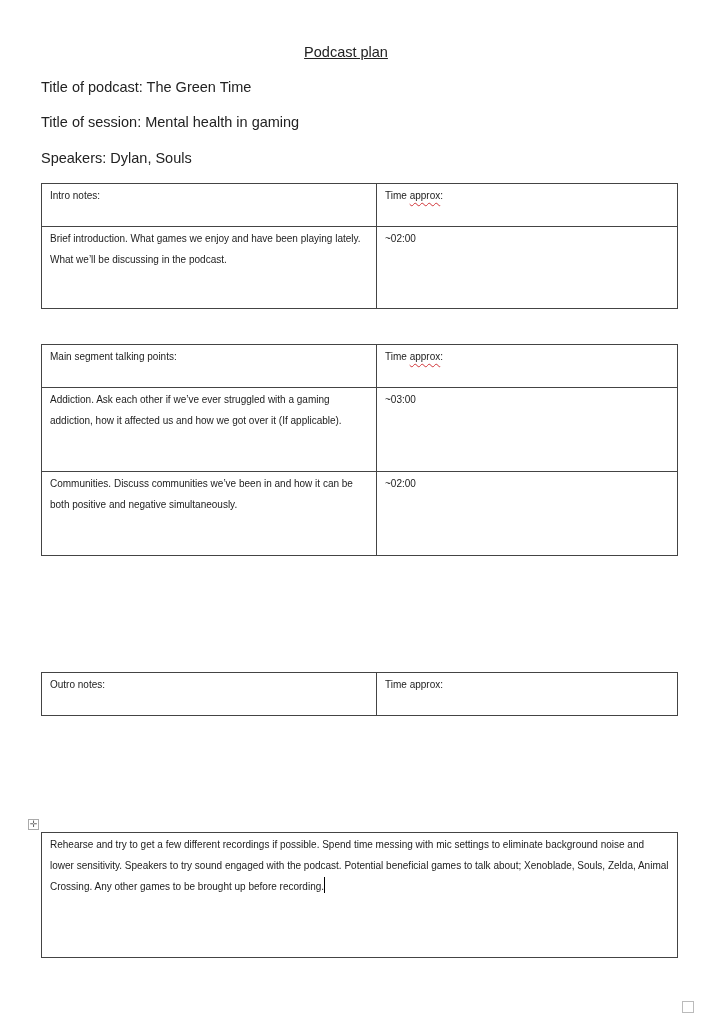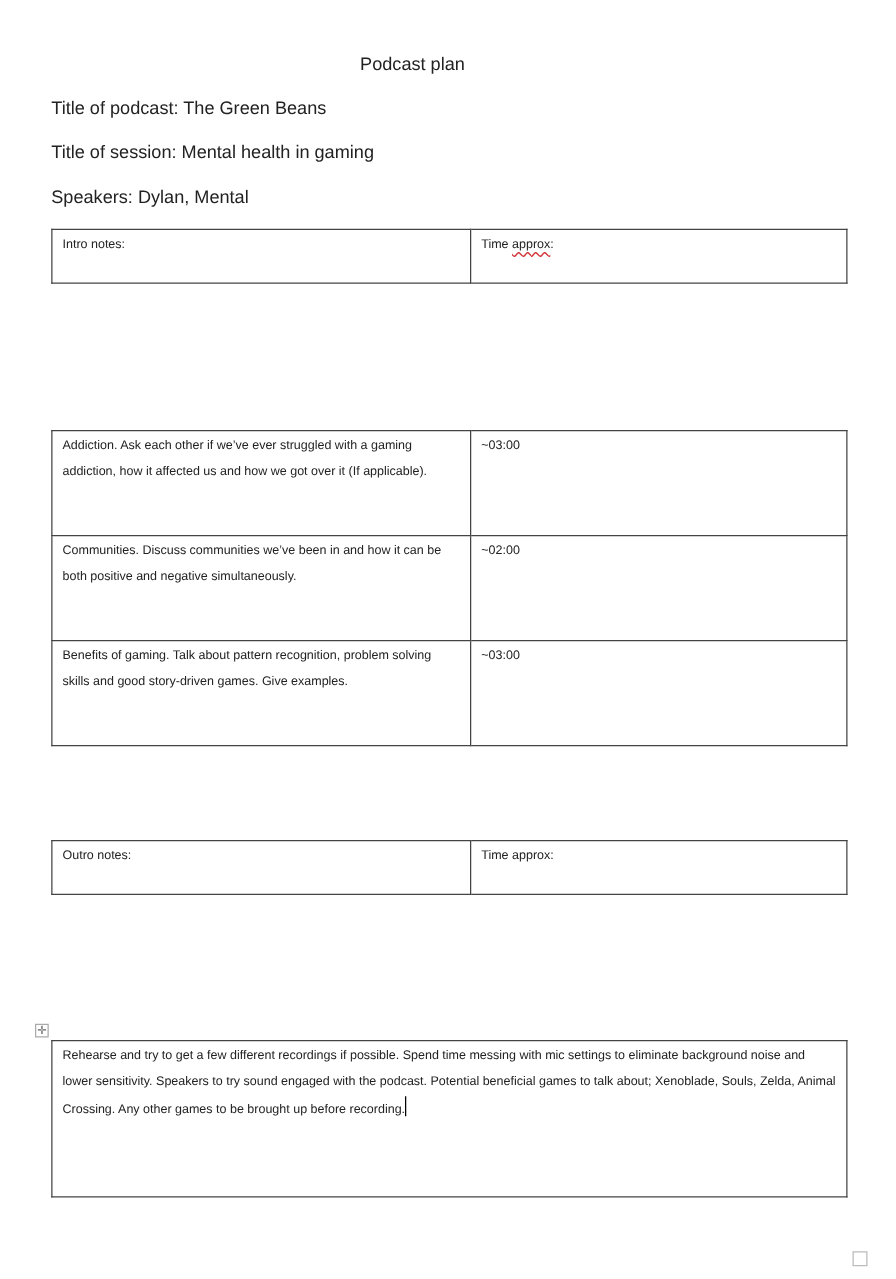--- a/index.html
+++ b/index.html
@@ -3,21 +3,21 @@
   <meta charset="utf-8">
   <style>
     html, body { margin: 0; padding: 0; background: #ffffff; }
     body {
       width: 717px; height: 1023px; position: relative; overflow: hidden;
       font-family: "Liberation Sans", sans-serif; color: #222222;
       font-size: 14.5px;
     }
     .title {
       position: absolute; top: 44px; left: 0; width: 660px; text-align: center;
-      font-size: 14.5px;
+      text-decoration: underline; font-size: 14.5px; padding-left: 16px;
     }
     .meta { position: absolute; left: 41px; font-size: 14.5px; }
     .meta1 { top: 79px; }
     .meta2 { top: 114px; }
     .meta3 { top: 150px; }
     table.plan {
       position: absolute; left: 41px; width: 637px;
       border-collapse: collapse; table-layout: fixed;
     }
     table.plan td {
@@ -52,46 +52,50 @@
     }
     .caret {
       display: inline-block; width: 1px; height: 16px; background: #000;
       vertical-align: -3px;
     }
   </style>
 </head>
 <body>
 
 <div class="title">Podcast plan</div>
-<div class="meta meta1">Title of podcast: The Green Beans</div>
+<div class="meta meta1">Title of podcast: The Green Time</div>
 <div class="meta meta2">Title of session: Mental health in gaming</div>
-<div class="meta meta3">Speakers: Dylan, Mental</div>
+<div class="meta meta3">Speakers: Dylan, Souls</div>
 
 <table class="plan t1">
   <tbody>
       <tr class="hrow">
     <td class="c1">Intro notes:</td>
     <td><span>Time</span> <span class="spell">approx</span><span>:</span></td>
   </tr>
+  <tr class="r1">
+    <td class="c1">Brief introduction. What games we enjoy and have been playing lately. What we’ll be discussing in the podcast.</td>
+    <td>~02:00</td>
+  </tr>
 </tbody>
   </table>
 
 <table class="plan t2">
   <tbody>
+      <tr class="hrow">
+    <td class="c1">Main segment talking points:</td>
+    <td><span>Time</span> <span class="spell">approx</span><span>:</span></td>
+  </tr>
   <tr class="ra">
     <td class="c1">Addiction. Ask each other if we’ve ever struggled with a gaming addiction, how it affected us and how we got over it (If applicable).</td>
     <td>~03:00</td>
   </tr>
   <tr class="rb">
     <td class="c1">Communities. Discuss communities we’ve been in and how it can be both positive and negative simultaneously.</td>
     <td>~02:00</td>
-  </tr>
-  <tr class="rc">
-    <td class="c1">Benefits of gaming. Talk about pattern recognition, problem solving skills and good story-driven games. Give examples.</td>
-    <td>~03:00</td>
   </tr>
 </tbody>
   </table>
 
 <table class="plan t3">
   <tbody>
       <tr class="hrow">
     <td class="c1">Outro notes:</td>
     <td>Time approx:</td>
   </tr>

